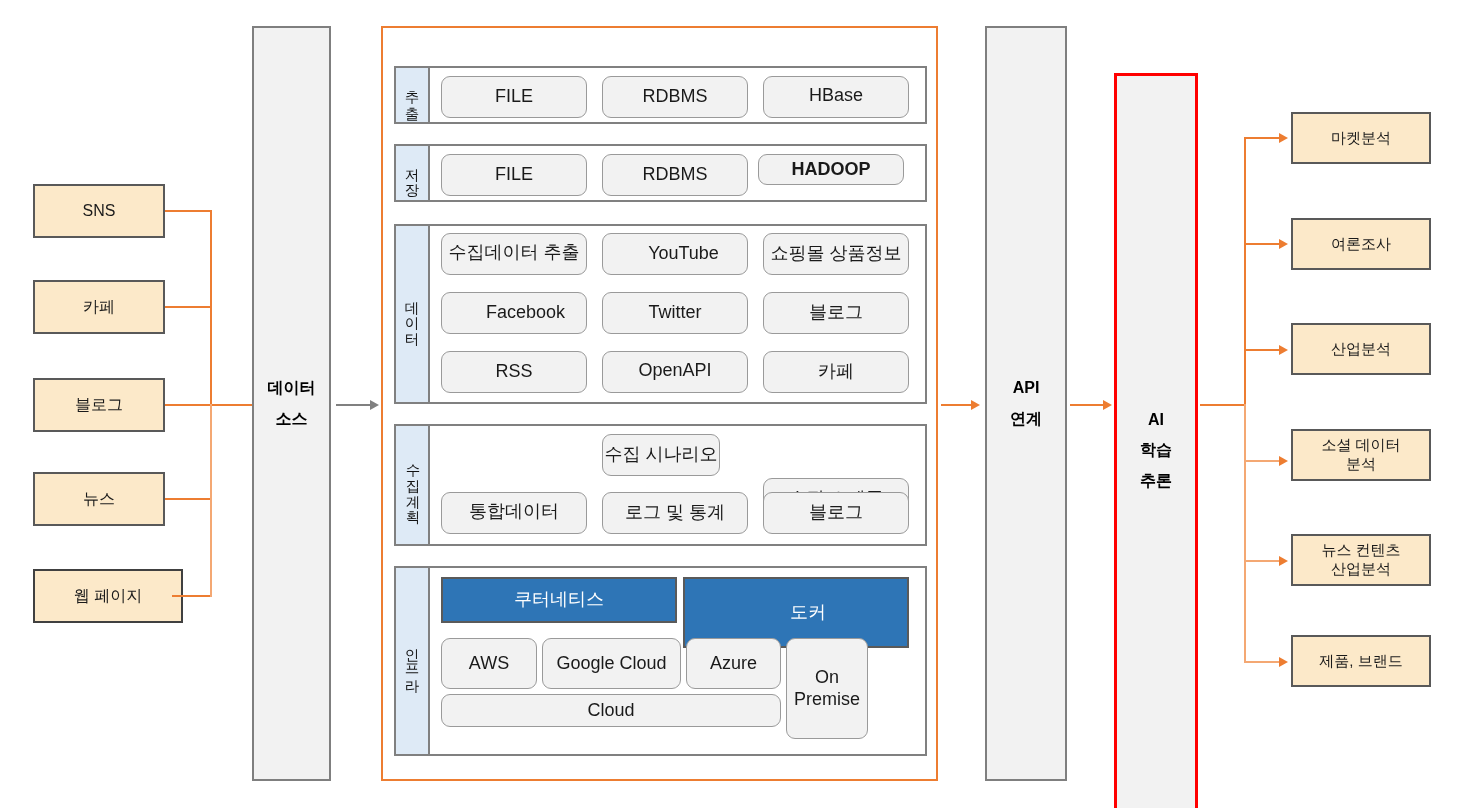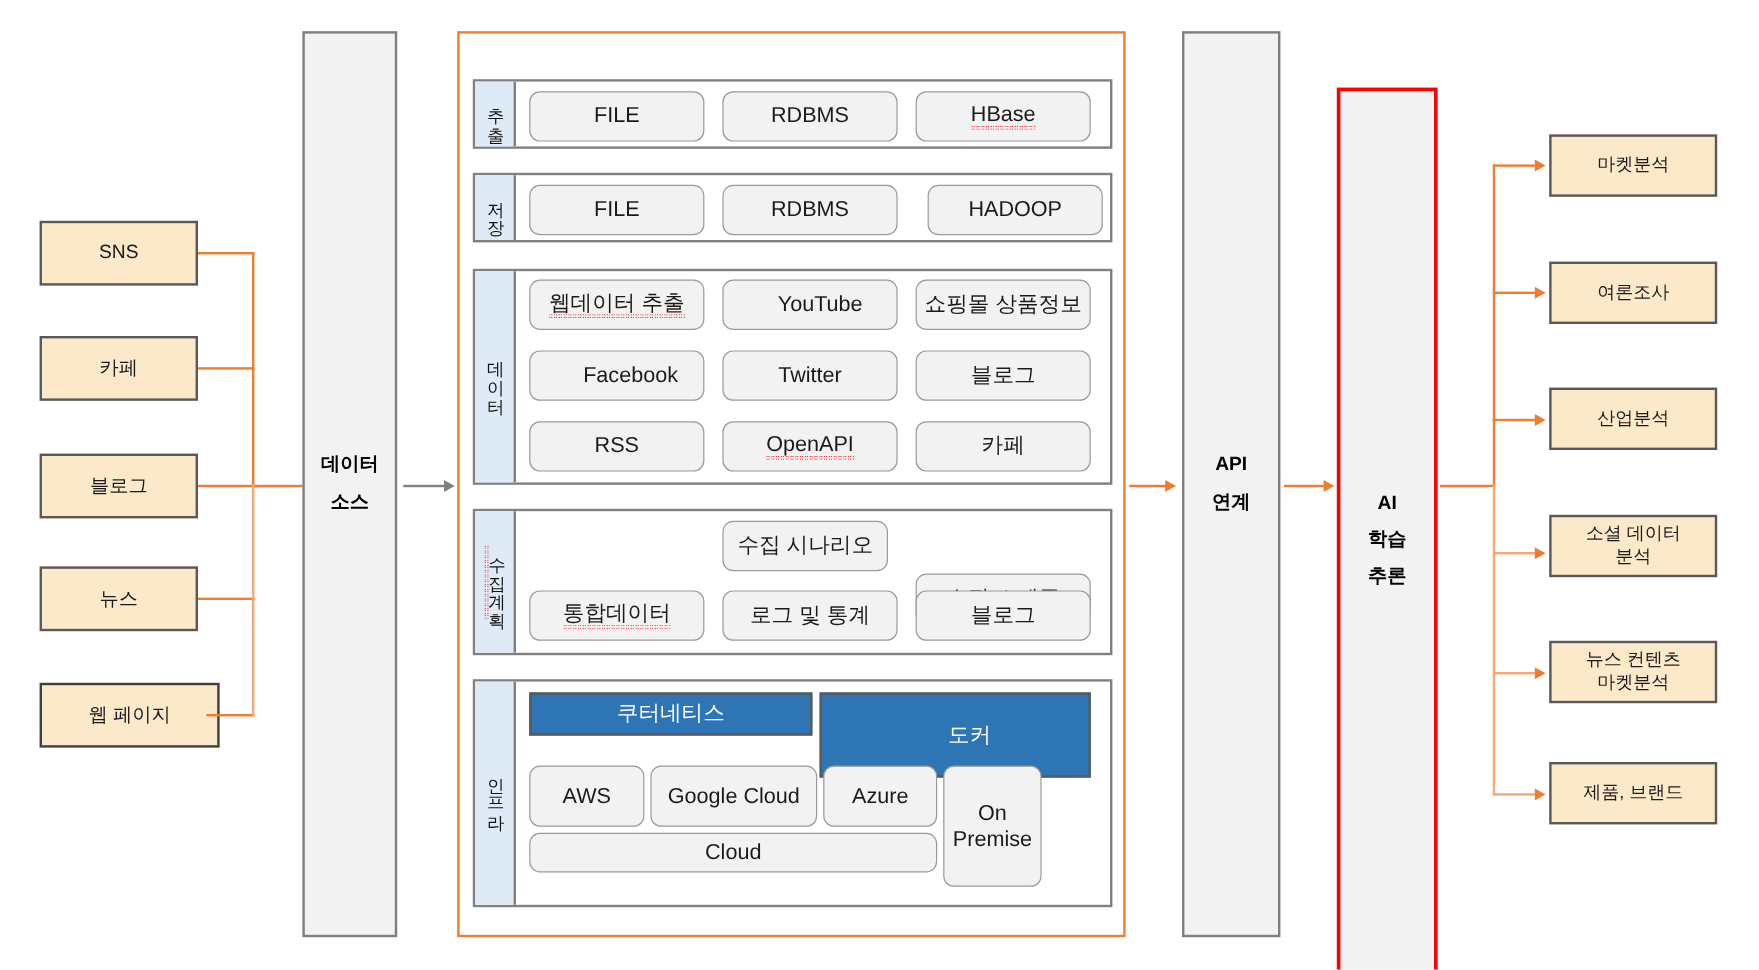--- a/index.html
+++ b/index.html
@@ -99,31 +99,31 @@
     </div>
   </div>
 
   <div class="abs section" style="left:11px;top:116px;width:533px;height:58px;">
     <div class="sec-label">
       <span>저장</span>
     </div>
     <div class="sec-body">
       <div class="chip" style="left:11px;top:8px;width:146px;height:42px;">FILE</div>
       <div class="chip" style="left:172px;top:8px;width:146px;height:42px;">RDBMS</div>
-      <div class="chip" style="left:343px;top:8px;width:146px;height:42px;">HADOOP</div>
+      <div class="chip" style="left:328px;top:8px;width:146px;height:31px;font-weight:bold;">HADOOP</div>
     </div>
   </div>
 
   <div class="abs section" style="left:11px;top:196px;width:533px;height:180px;">
     <div class="sec-label">
       <span>데이터</span>
     </div>
     <div class="sec-body">
       <div class="chip" style="left:11px;top:7px;width:146px;height:42px;">
-        <span class="sq">웹데이터 추출</span>
+        <span class="sq">수집데이터 추출</span>
       </div>
       <div class="chip" style="left:172px;top:7px;width:146px;height:42px;padding-left:17px;">YouTube</div>
       <div class="chip" style="left:333px;top:7px;width:146px;height:42px;">쇼핑몰 상품정보</div>
 
       <div class="chip" style="left:11px;top:66px;width:146px;height:42px;padding-left:23px;">Facebook</div>
       <div class="chip" style="left:172px;top:66px;width:146px;height:42px;">Twitter</div>
       <div class="chip" style="left:333px;top:66px;width:146px;height:42px;">블로그</div>
 
       <div class="chip" style="left:11px;top:125px;width:146px;height:42px;">RSS</div>
       <div class="chip" style="left:172px;top:125px;width:146px;height:42px;">
@@ -131,37 +131,37 @@
       </div>
       <div class="chip" style="left:333px;top:125px;width:146px;height:42px;">카페</div>
     </div>
   </div>
 
   <div class="abs section" style="left:11px;top:396px;width:533px;height:122px;">
     <div class="sec-label">
       <span class="sq">수집계획</span>
     </div>
     <div class="sec-body">
-      <div class="chip" style="left:172px;top:8px;width:138px;height:42px;">수집 시나리오</div>
+      <div class="chip" style="left:172px;top:8px;width:118px;height:42px;">수집 시나리오</div>
       <div class="chip" style="left:333px;top:8px;width:146px;height:42px;margin-top:44px;">수집 스케줄</div>
 
       <div class="chip" style="left:11px;top:66px;width:146px;height:42px;">
         <span class="sq">통합데이터</span>
       </div>
       <div class="chip" style="left:172px;top:66px;width:146px;height:42px;">로그 및 통계</div>
       <div class="chip" style="left:333px;top:66px;width:146px;height:42px;">블로그</div>
     </div>
   </div>
 
   <div class="abs section" style="left:11px;top:538px;width:533px;height:190px;">
     <div class="sec-label">
       <span>인프라</span>
     </div>
     <div class="sec-body">
-      <div class="chip blue" style="left:11px;top:9px;width:236px;height:36px;">쿠터네티스</div>
+      <div class="chip blue" style="left:11px;top:9px;width:236px;height:46px;">쿠터네티스</div>
       <div class="chip blue" style="left:253px;top:9px;width:226px;height:71px;padding-left:24px;">도커</div>
 
       <div class="chip" style="left:11px;top:70px;width:96px;height:51px;">AWS</div>
       <div class="chip" style="left:112px;top:70px;width:139px;height:51px;">Google Cloud</div>
       <div class="chip" style="left:256px;top:70px;width:95px;height:51px;">Azure</div>
       <div class="chip" style="left:356px;top:70px;width:82px;height:101px;white-space:pre-line;">On Premise</div>
       <div class="chip" style="left:11px;top:126px;width:340px;height:33px;">Cloud</div>
     </div>
   </div>
 </div>
@@ -207,15 +207,15 @@
   <div class="arrow or abs" style="left:1279px;top:657px;"></div>
 </div>
 
 <div class="abs">
   <div class="abs out-box" style="left:1291px;top:112px;width:140px;height:52px;">마켓분석</div>
   <div class="abs out-box" style="left:1291px;top:218px;width:140px;height:52px;">여론조사</div>
   <div class="abs out-box" style="left:1291px;top:323px;width:140px;height:52px;">산업분석</div>
   <div class="abs out-box" style="left:1291px;top:429px;width:140px;height:52px;white-space:pre-line;">소셜 데이터
 분석</div>
   <div class="abs out-box" style="left:1291px;top:534px;width:140px;height:52px;white-space:pre-line;">뉴스 컨텐츠
-마켓분석</div>
+산업분석</div>
   <div class="abs out-box" style="left:1291px;top:635px;width:140px;height:52px;">제품, 브랜드</div>
 </div>
 
 </body></html>

